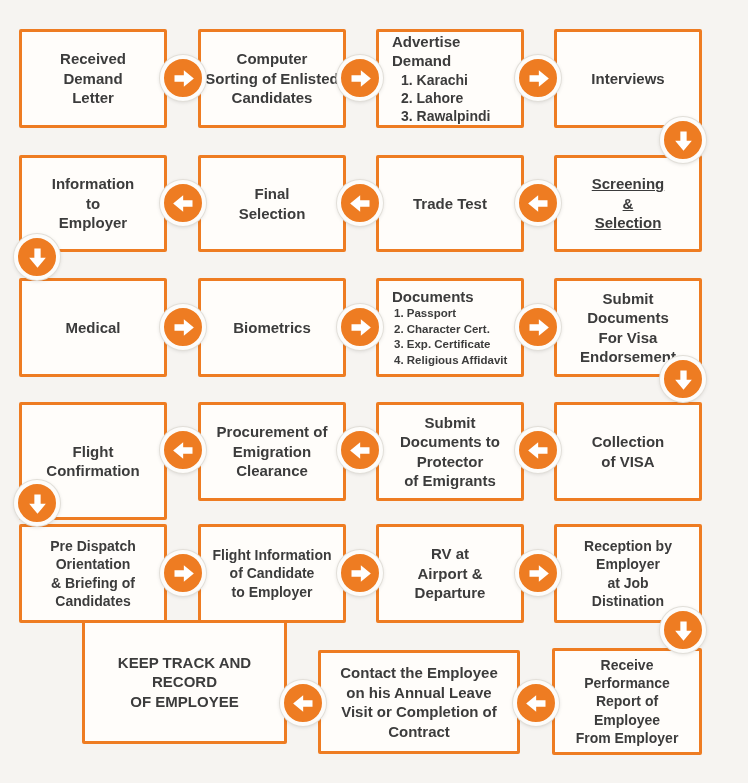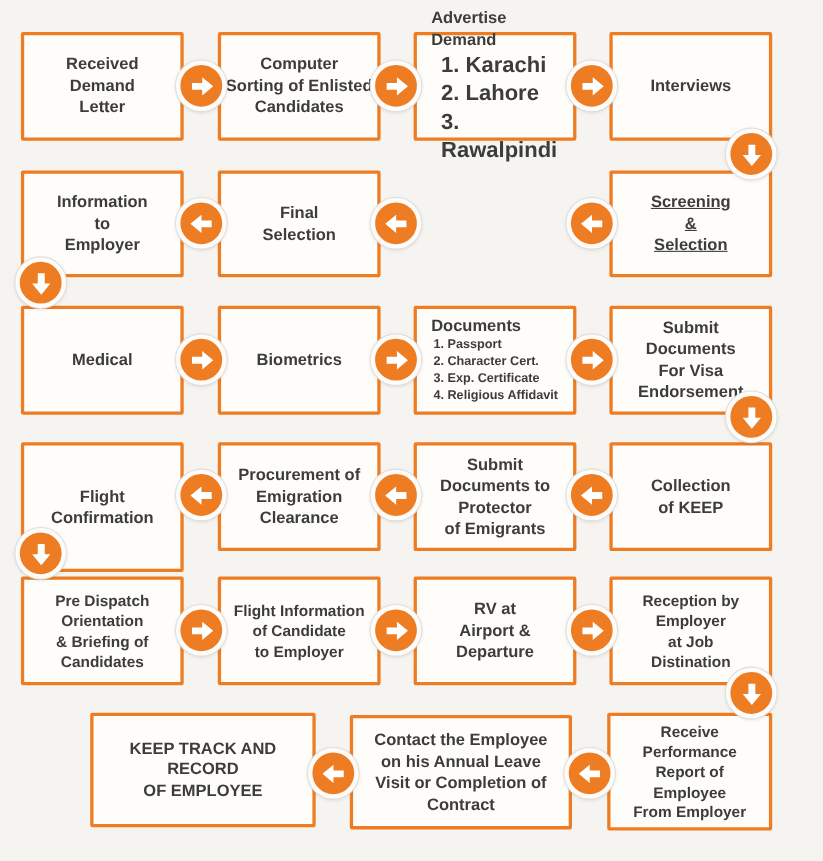--- a/index.html
+++ b/index.html
@@ -37,21 +37,21 @@
   }
   .label{white-space:pre-line;}
   .list-box{
     flex-direction:column;
     align-items:flex-start;
     justify-content:center;
     text-align:left;
     padding-left:13px;
   }
   .list-title{font-size:15px;}
-  .list-items{white-space:pre-line;margin-left:9px;font-size:20px;}
+  .list-items{white-space:pre-line;margin-left:9px;font-size:14px;}
   .list-items.small{font-size:11.5px;margin-left:2px;line-height:1.35;}
   .sz14{font-size:14px;}
   .connector{
     position:absolute;
     width:38px;height:38px;
     border-radius:50%;
     background:var(--accent);
     border:4px solid #fdfcfa;
     box-shadow:0 0 0 1px #e2dfd9, 0 1px 4px rgba(0,0,0,.14);
     display:flex;align-items:center;justify-content:center;
@@ -108,20 +108,23 @@
 
   <div class="box" style="left:19px;top:155px;width:148px;height:97px;">
     <div class="label">Information
 to
 Employer</div>
   </div>
   <div class="box" style="left:198px;top:155px;width:148px;height:97px;">
     <div class="label">Final
 Selection</div>
   </div>
+  <div class="box" style="left:376px;top:155px;width:148px;height:97px;">
+    <div class="label">Trade Test</div>
+  </div>
   <div class="box" style="left:554px;top:155px;width:148px;height:97px;text-decoration:underline;">
     <div class="label">Screening
 &amp;
 Selection</div>
   </div>
   <div class="connector left" style="left:160px;top:180px;">
       <svg viewBox="0 0 24 24">
         <path d="M4 9.2 h8.3 V4.6 L21.2 12 l-8.9 7.4 V14.8 H4 z"></path>
       </svg>
     </div>
@@ -191,21 +194,21 @@
 Clearance</div>
   </div>
   <div class="box" style="left:376px;top:402px;width:148px;height:99px;">
     <div class="label">Submit
 Documents to
 Protector
 of Emigrants</div>
   </div>
   <div class="box" style="left:554px;top:402px;width:148px;height:99px;">
     <div class="label">Collection
-of KEEP</div>
+of VISA</div>
   </div>
   <div class="connector left" style="left:160px;top:427px;">
       <svg viewBox="0 0 24 24">
         <path d="M4 9.2 h8.3 V4.6 L21.2 12 l-8.9 7.4 V14.8 H4 z"></path>
       </svg>
     </div>
   <div class="connector left" style="left:337px;top:427px;">
       <svg viewBox="0 0 24 24">
         <path d="M4 9.2 h8.3 V4.6 L21.2 12 l-8.9 7.4 V14.8 H4 z"></path>
       </svg>
@@ -257,21 +260,21 @@
       <svg viewBox="0 0 24 24">
         <path d="M4 9.2 h8.3 V4.6 L21.2 12 l-8.9 7.4 V14.8 H4 z"></path>
       </svg>
     </div>
   <div class="connector down" style="left:660px;top:607px;">
       <svg viewBox="0 0 24 24">
         <path d="M4 9.2 h8.3 V4.6 L21.2 12 l-8.9 7.4 V14.8 H4 z"></path>
       </svg>
     </div>
 
-  <div class="box" style="left:82px;top:648px;width:205px;height:104px;">
+  <div class="box" style="left:82px;top:620px;width:205px;height:124px;">
     <div class="label">KEEP TRACK AND
 RECORD
 OF EMPLOYEE</div>
   </div>
   <div class="box" style="left:318px;top:650px;width:202px;height:104px;">
     <div class="label">Contact the Employee
 on his Annual Leave
 Visit or Completion of
 Contract</div>
   </div>

